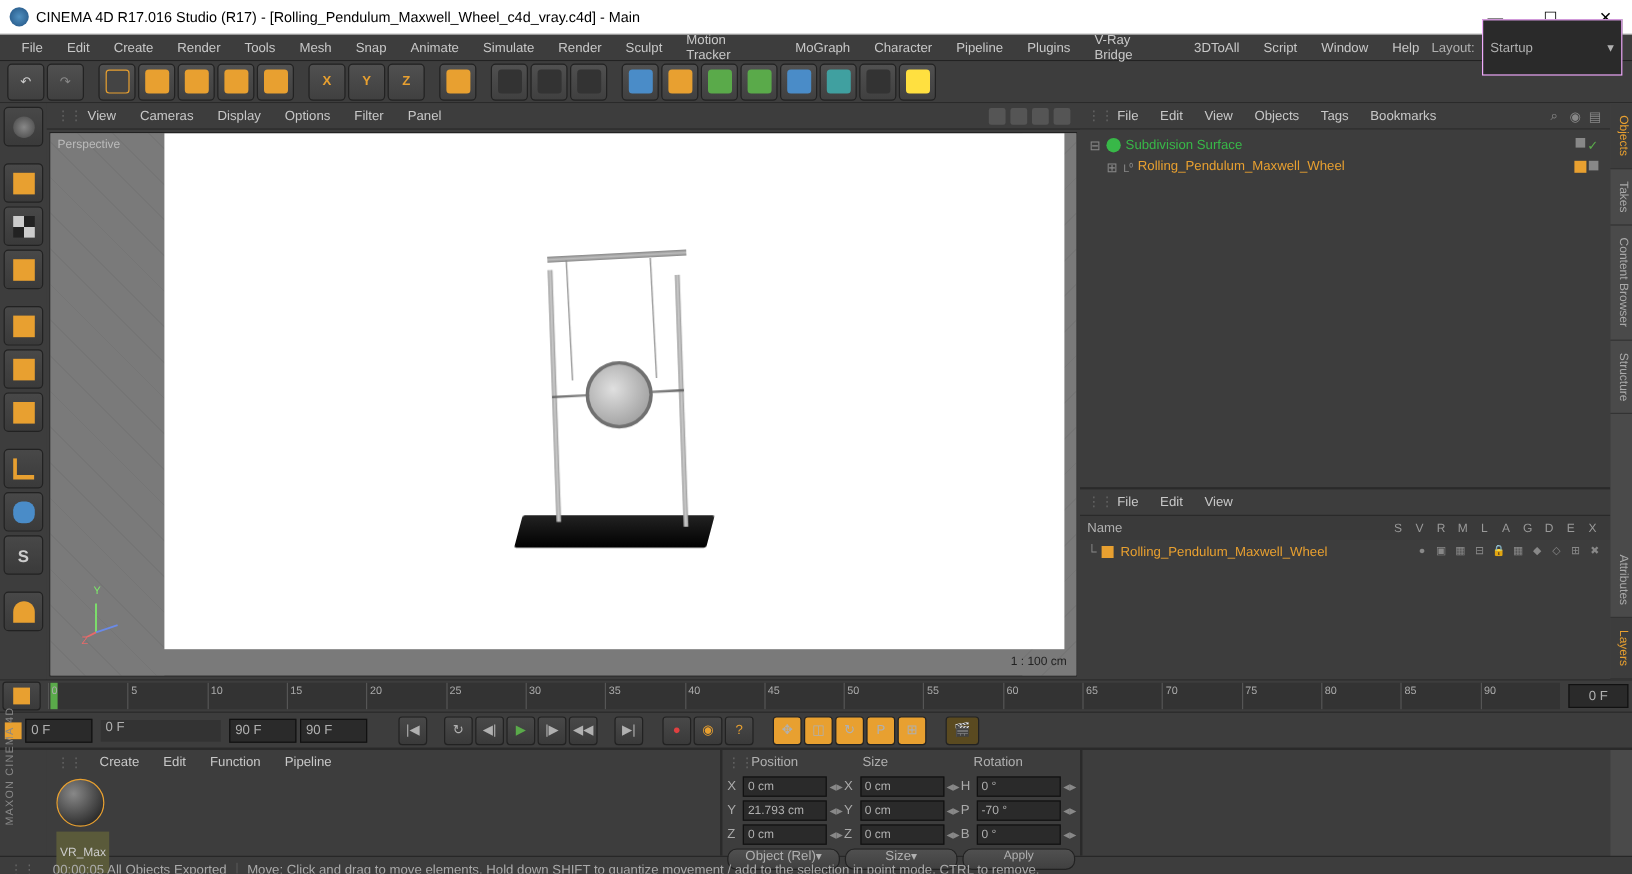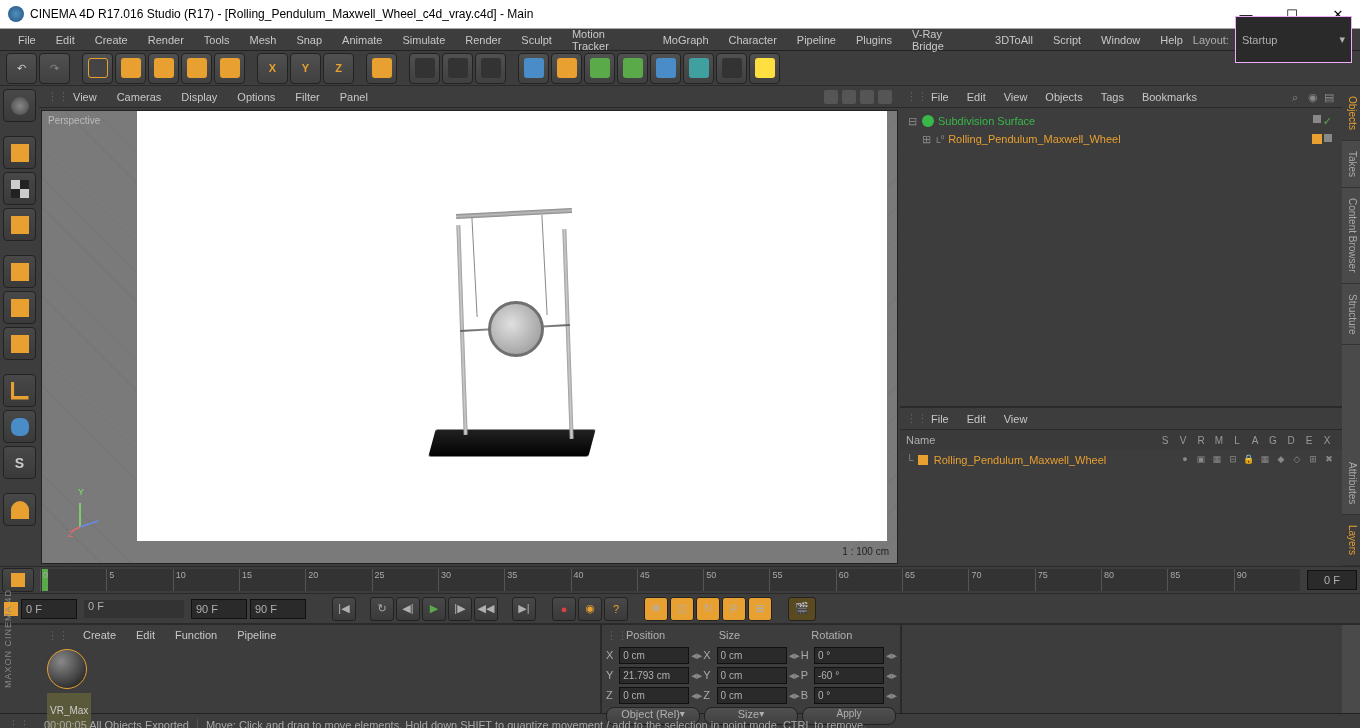--- a/index.html
+++ b/index.html
@@ -584,21 +584,21 @@
           <span class="spin">◂▸</span>
         </div>
         <div class="coord-row">
           <span class="lbl">Y</span>
           <div class="fld">21.793 cm</div>
           <span class="spin">◂▸</span>
           <span class="lbl">Y</span>
           <div class="fld">0 cm</div>
           <span class="spin">◂▸</span>
           <span class="lbl">P</span>
-          <div class="fld">-60 °</div>
+          <div class="fld">-70 °</div>
           <span class="spin">◂▸</span>
         </div>
         <div class="coord-row">
           <span class="lbl">Z</span>
           <div class="fld">0 cm</div>
           <span class="spin">◂▸</span>
           <span class="lbl">Z</span>
           <div class="fld">0 cm</div>
           <span class="spin">◂▸</span>
           <span class="lbl">B</span>

